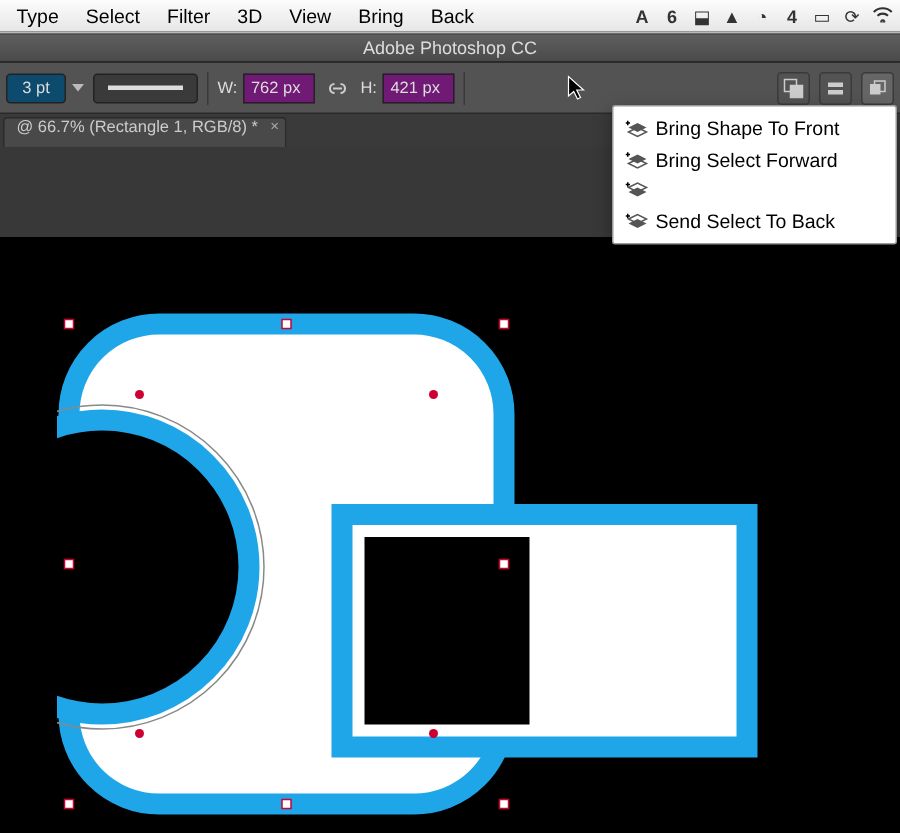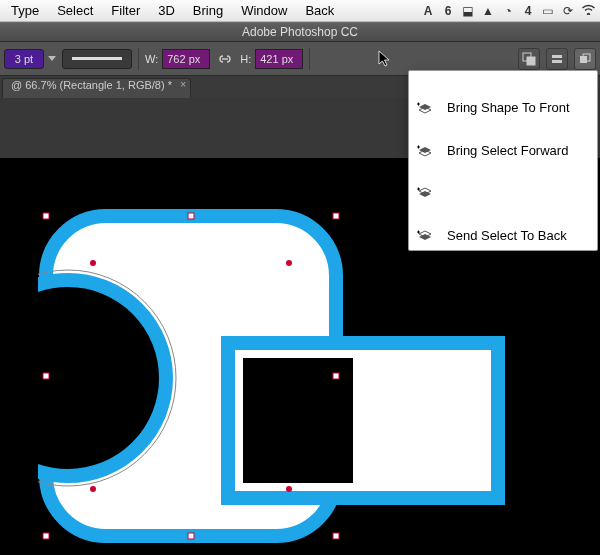--- a/index.html
+++ b/index.html
@@ -4,51 +4,51 @@
 <style>
   * { margin: 0; padding: 0; box-sizing: border-box; font-family: "Lucida Grande", Arial, sans-serif; }
   body { width: 600px; height: 555px; overflow: hidden; background: #000; }
   .mac-menubar { height: 22px; background: linear-gradient(#fcfcfc,#e6e6e6); border-bottom: 1px solid #b9b9b9; display: flex; align-items: center; font-size: 13px; color: #000; padding: 0 2px; }
   .mac-menubar .menu-item { padding: 0 9px; cursor: default; }
   .mac-menubar .spacer { flex: 1; }
   .mac-menubar .status-icon { width: 20px; text-align: center; font-size: 12px; color: #333; }
   .ps-titlebar { height: 20px; background: linear-gradient(#5f5f5f,#4a4a4a); border-top:1px solid #6c6c6c; border-bottom:1px solid #2c2c2c; display:flex; align-items:center; justify-content:center; color:#ddd; font-size:12px; position:relative; }
   .ps-options { height: 34px; background: #535353; border-bottom:1px solid #2a2a2a; display:flex; align-items:center; padding:0 4px; gap:6px; color:#ddd; font-size:11px; position:relative; }
   .opt-group { display:flex; align-items:center; gap:4px; }
-  .stroke-spin { width: 40px; height:20px; background:#4c1d95; border:1px solid #222; border-radius:3px; display:flex; align-items:center; justify-content:center; color:#ddd; font-size:11px;}
+  .stroke-spin { width: 40px; height:20px; background:#0c4a6e; border:1px solid #222; border-radius:3px; display:flex; align-items:center; justify-content:center; color:#ddd; font-size:11px;}
   .stroke-style { width: 70px; height:20px; background:#3a3a3a; border:1px solid #222; border-radius:3px; display:flex; align-items:center; justify-content:center;}
   .stroke-line { width: 50px; height:3px; background:#ddd;}
   .field-label{ color:#ddd; }
   .num-field { width: 48px; height:20px; background:#701a75; border:1px solid #222; color:#ddd; font-size:11px; padding:0 4px; }
   .link-icon { width:18px; height:18px; display:flex; align-items:center; justify-content:center; color:#ccc;}
   .align-btn { width:22px; height:22px; background:#535353; border:1px solid #3a3a3a; border-radius:3px; display:flex; align-items:center; justify-content:center;}
   .align-btn svg { width:14px; height:14px; }
   .arrange-dropdown { position:absolute; right:2px; top:28px; background:#fff; border:1px solid #999; box-shadow:0 4px 12px rgba(0,0,0,0.35); border-radius:2px; padding:4px 0; font-size:13px; z-index:20; min-width:190px;}
-  .arrange-dropdown .dd-item { padding:3px 12px 3px 8px; display:flex; align-items:center; gap:14px; color:#000; cursor:default;margin-top:22px;}
+  .arrange-dropdown .dd-item { padding:3px 12px 3px 8px; display:flex; align-items:center; gap:4px; color:#000; cursor:default;}
   .dd-icon { width:16px; height:14px; display:inline-flex; align-items:center; justify-content:center; font-size:11px;}
   .doc-tabbar { height:22px; background:#3a3a3a; display:flex; align-items:flex-end; padding-left:2px;}
   .doc-tab { height:20px; background:#494949; border:1px solid #2a2a2a; border-bottom:none; border-radius:3px 3px 0 0; color:#ccc; font-size:11px; padding:0 18px 0 8px; display:flex; align-items:flex-start; position:relative;}
   .doc-tab .close { position:absolute; right:4px; font-size:10px; color:#aaa;}
   .workspace { position:absolute; top:98px; left:0; right:0; bottom:0; background:#383838;}
   .canvas { position:absolute; top:60px; left:0; width:600px; height:400px; background:#000; overflow: hidden;}
   .shape-stack { position:absolute; left:38px; top:50px; }
   .tri { display:inline-block; width:0; height:0; border-left:4px solid transparent;border-right:4px solid transparent;}
   .tri.down{ border-top:5px solid #bbb;}
   .cursor-ptr { position:absolute; color:#000; font-size:14px; z-index:25;}
 </style>
 </head>
 <body>
 
 <div class="mac-menubar">
   <span class="menu-item">Type</span>
   <span class="menu-item">Select</span>
   <span class="menu-item">Filter</span>
   <span class="menu-item">3D</span>
+  <span class="menu-item">View</span>
   <span class="menu-item">Bring</span>
-  <span class="menu-item">Window</span>
   <span class="menu-item">Back</span>
   <span class="spacer"></span>
   <span class="status-icon" style="font-weight:bold; font-family:Arial;">A</span>
   <span class="status-icon" style="font-weight:bold;">6</span>
   <span class="status-icon">⬓</span>
   <span class="status-icon">▲</span>
   <span class="status-icon">◔</span>
   <span class="status-icon" style="font-weight:bold;">4</span>
   <span class="status-icon">▭</span>
   <span class="status-icon">⟳</span>

